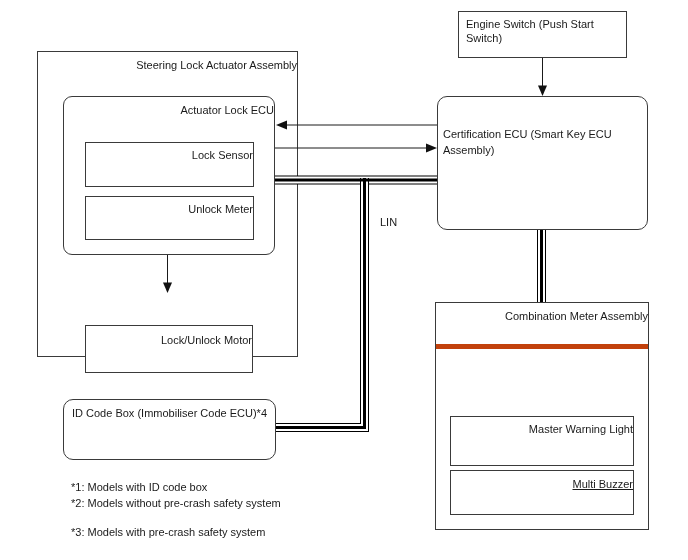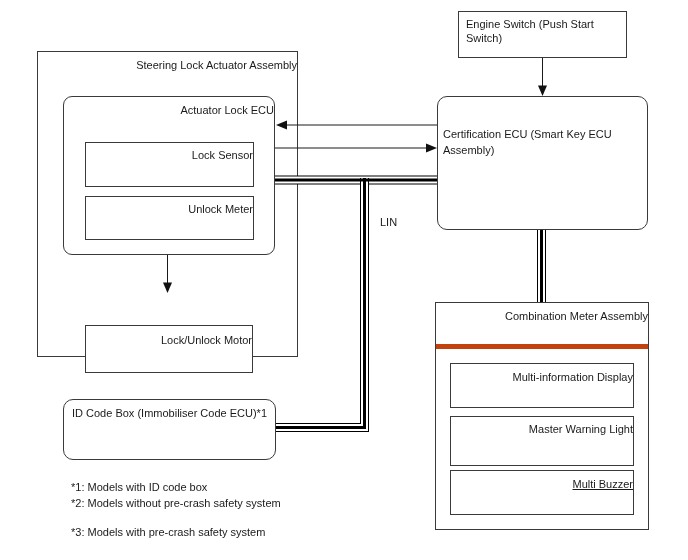--- a/index.html
+++ b/index.html
@@ -44,30 +44,27 @@
 
   <div class="box" style="left:458px;top:11px;width:169px;height:47px;padding:5px 6px 0 7px;">
     <div>Engine Switch (Push Start Switch)</div>
   </div>
 
   <div class="box rounded-lg" style="left:437px;top:96px;width:211px;height:134px;padding:29px 8px 0 5px;line-height:16px;">
     <div>Certification ECU (Smart Key ECU Assembly)</div>
   </div>
 
   <div class="box rounded-lg" style="left:63px;top:399px;width:213px;height:61px;padding:6px 8px 0 8px;line-height:15px;">
-    <div>ID Code Box (Immobiliser Code ECU)*1</div>
+    <div>ID Code Box (Immobiliser Code ECU)*4</div>
   </div>
 
   <div class="box" style="left:435px;top:302px;width:214px;height:228px;">
     <div class="ctr" style="height:46px;box-sizing:border-box;border-bottom:5px solid #c2410c;padding-top:6px;">Combination Meter Assembly</div>
   </div>
 
-  <div class="box" style="left:450px;top:363px;width:184px;height:45px;">
-    <div class="ctr" style="padding-top:6px;">Multi-information Display</div>
-  </div>
 
   <div class="box" style="left:450px;top:416px;width:184px;height:50px;">
     <div class="ctr" style="padding-top:5px;">Master Warning Light</div>
   </div>
 
   <div class="box" style="left:450px;top:470px;width:184px;height:45px;">
     <div class="ctr" style="padding-top:6px;text-decoration:underline;">Multi Buzzer</div>
   </div>
 
   <svg width="688" height="560" viewBox="0 0 688 560">

